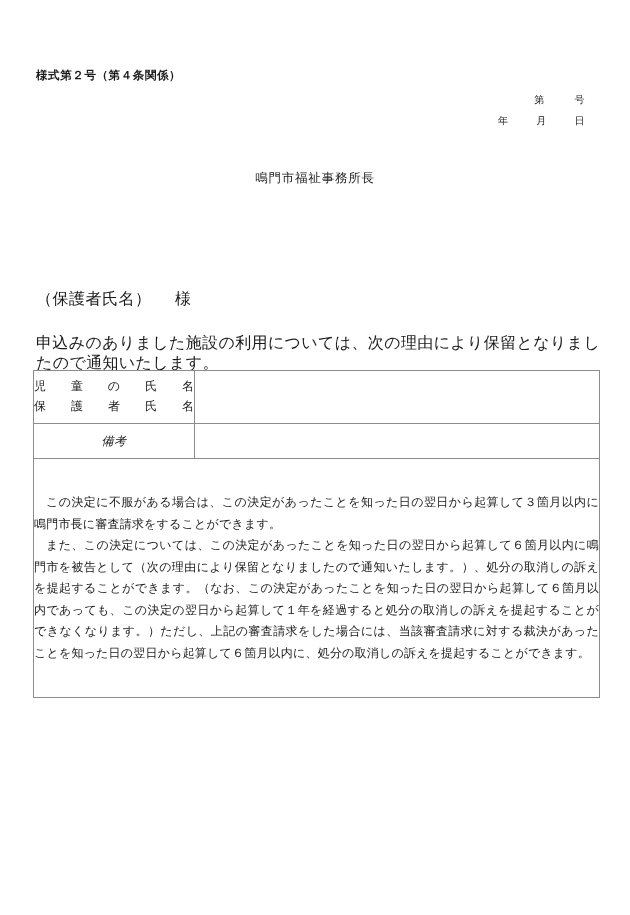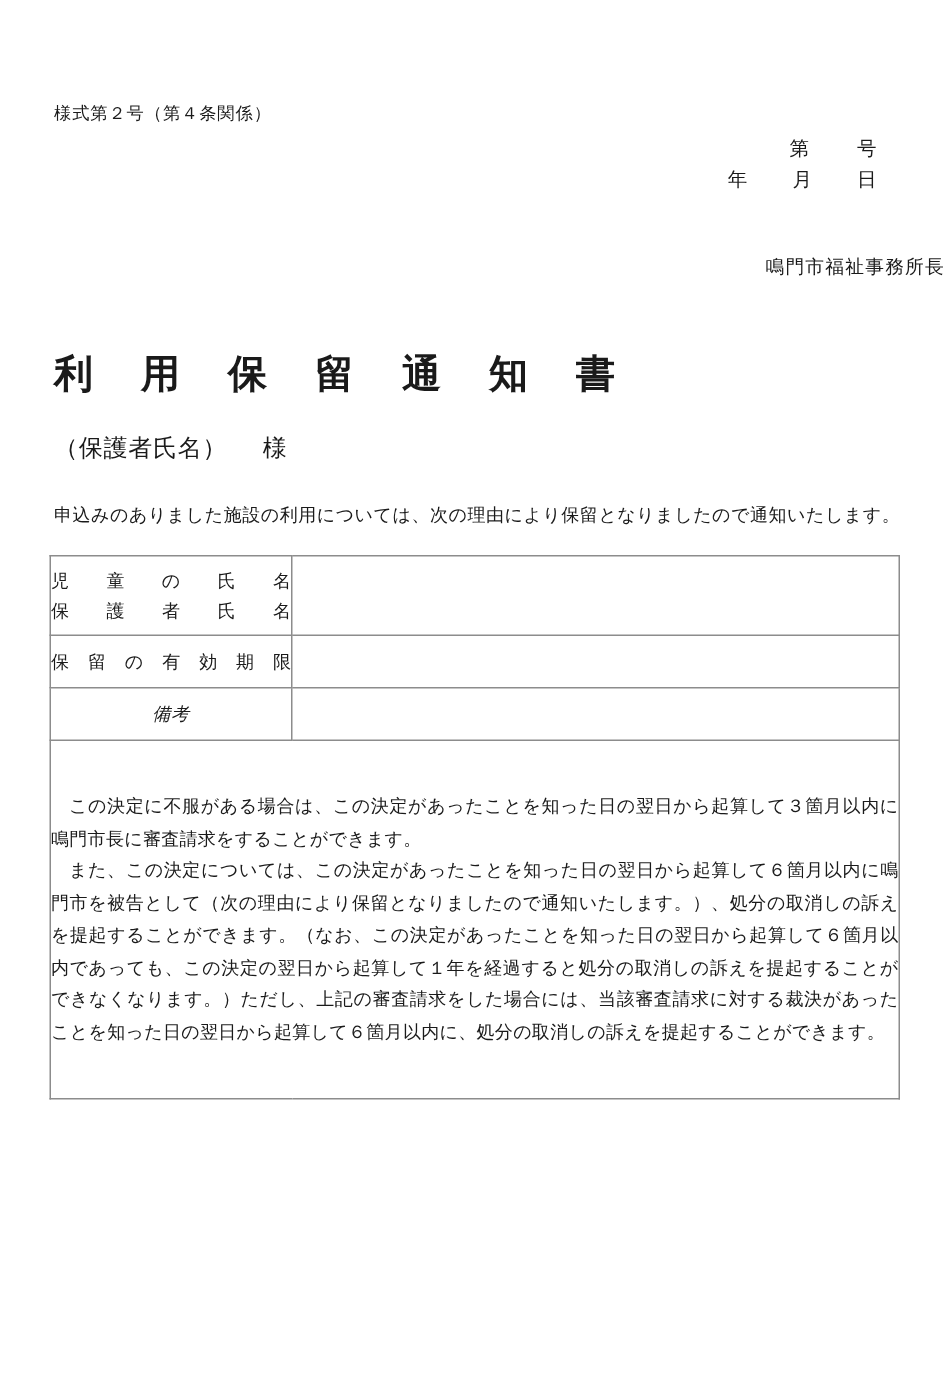--- a/index.html
+++ b/index.html
@@ -22,43 +22,44 @@
   }
 
   
   .form-no {
     position: absolute;
     left: 36px;
     top: 68px;
     font-size: 11.5px;
     letter-spacing: 0.6px;
     white-space: nowrap;
+    font-weight: bold;
   }
 
   .doc-meta {
     position: absolute;
     right: 45px;
     top: 89px;
-    font-size: 13px;
+    font-size: 10px;
     text-align: right;
     line-height: 21px;
   }
   .doc-meta .meta-line {
     white-space: nowrap;
     letter-spacing: 0.6px;
   }
   .meta-gap-s { display: inline-block; width: 20px; }
   .meta-gap-m { display: inline-block; width: 22px; }
 
   .issuer {
     position: absolute;
     left: 0;
     right: 0;
     top: 170px;
-    text-align: right;
+    text-align: center;
     font-size: 12.5px;
     letter-spacing: 0.8px;
   }
 
   
   .doc-title {
     position: absolute;
     left: 36px;
     top: 232px;
     font-size: 26px;
@@ -79,21 +80,21 @@
   .recipient .honorific {
     display: inline-block;
     margin-left: 18px;
   }
 
   .intro {
     position: absolute;
     left: 36px;
     top: 333px;
     width: 566px;
-    font-size: 12px;
+    font-size: 16px;
     letter-spacing: 0.35px;
     line-height: 20px;
   }
 
   
   .form-table {
     position: absolute;
     left: 33px;
     top: 370px;
     width: 564px;
@@ -121,21 +122,21 @@
     text-align: center;
     letter-spacing: 0.5px;
     font-style: italic;
   }
   .label-cell.centered .just {
     text-align: center;
     text-align-last: center;
   }
   .value-cell { width: 404px; }
 
-  .row-name   td { height: 52px; }
+  .row-name   td { height: 52px; font-family: Liberation Mono, monospace; }
   .row-reason td { height: 72px; }
   .row-expiry td { height: 34px; }
   .row-remark td { height: 34px; }
 
   .notice-cell {
     padding: 8px 10px 10px 10px;
     height: 238px;
     vertical-align: top;
     margin-left: 24px;
   }
@@ -165,41 +166,34 @@
       <span>年</span>
       <span class="meta-gap-s"></span>
       <span>月</span>
       <span class="meta-gap-s"></span>
       <span>日</span>
     </div>
   </div>
 
   <div class="issuer">鳴門市福祉事務所長</div>
 
-  <div class="doc-title">利用保留通知書</div>
 
   <div class="recipient">
     <span>（保護者氏名）</span>
     <span class="honorific">様</span>
   </div>
 
   <div class="intro">申込みのありました施設の利用については、次の理由により保留となりましたので通知いたします。</div>
 
   <table class="form-table">
     <tbody>
       <tr class="row-name">
         <td class="label-cell">
           <span class="just">児童の氏名</span>
           <span class="just">保護者氏名</span>
-        </td>
-        <td class="value-cell"></td>
-      </tr>
-      <tr class="row-expiry">
-        <td class="label-cell">
-          <span class="just">保留の有効期限</span>
         </td>
         <td class="value-cell"></td>
       </tr>
       <tr class="row-remark">
         <td class="label-cell centered">
           <span class="just">備考</span>
         </td>
         <td class="value-cell"></td>
       </tr>
       <tr>

